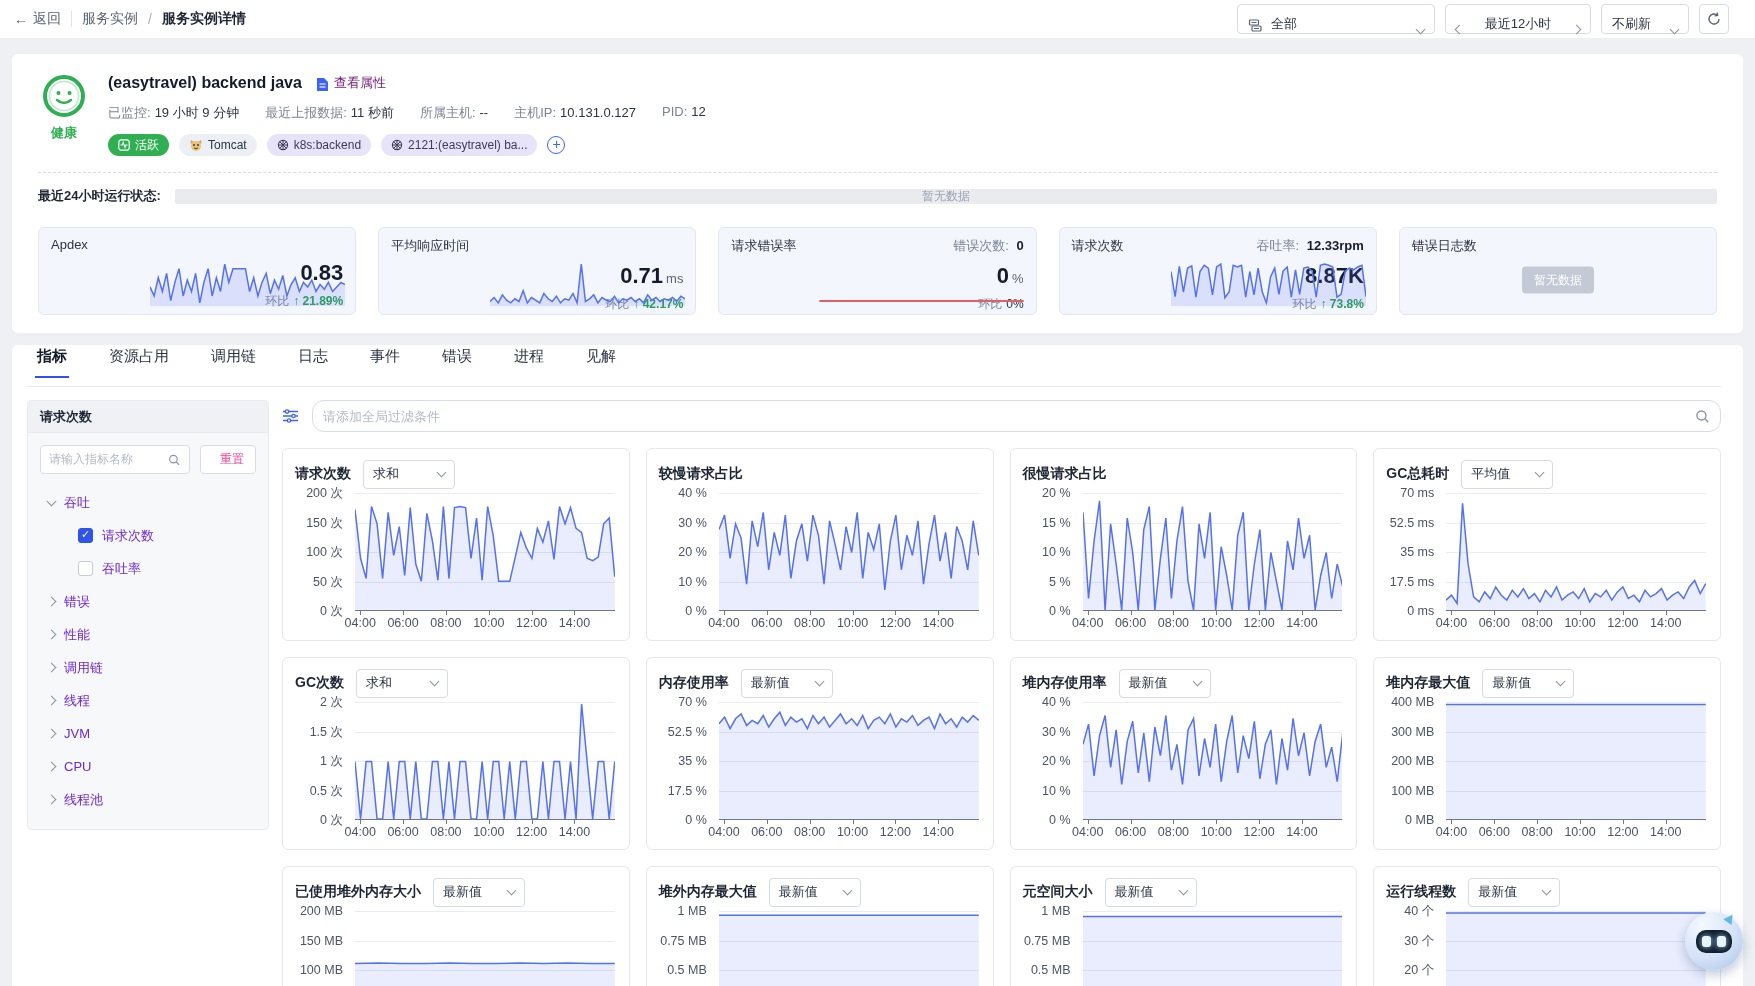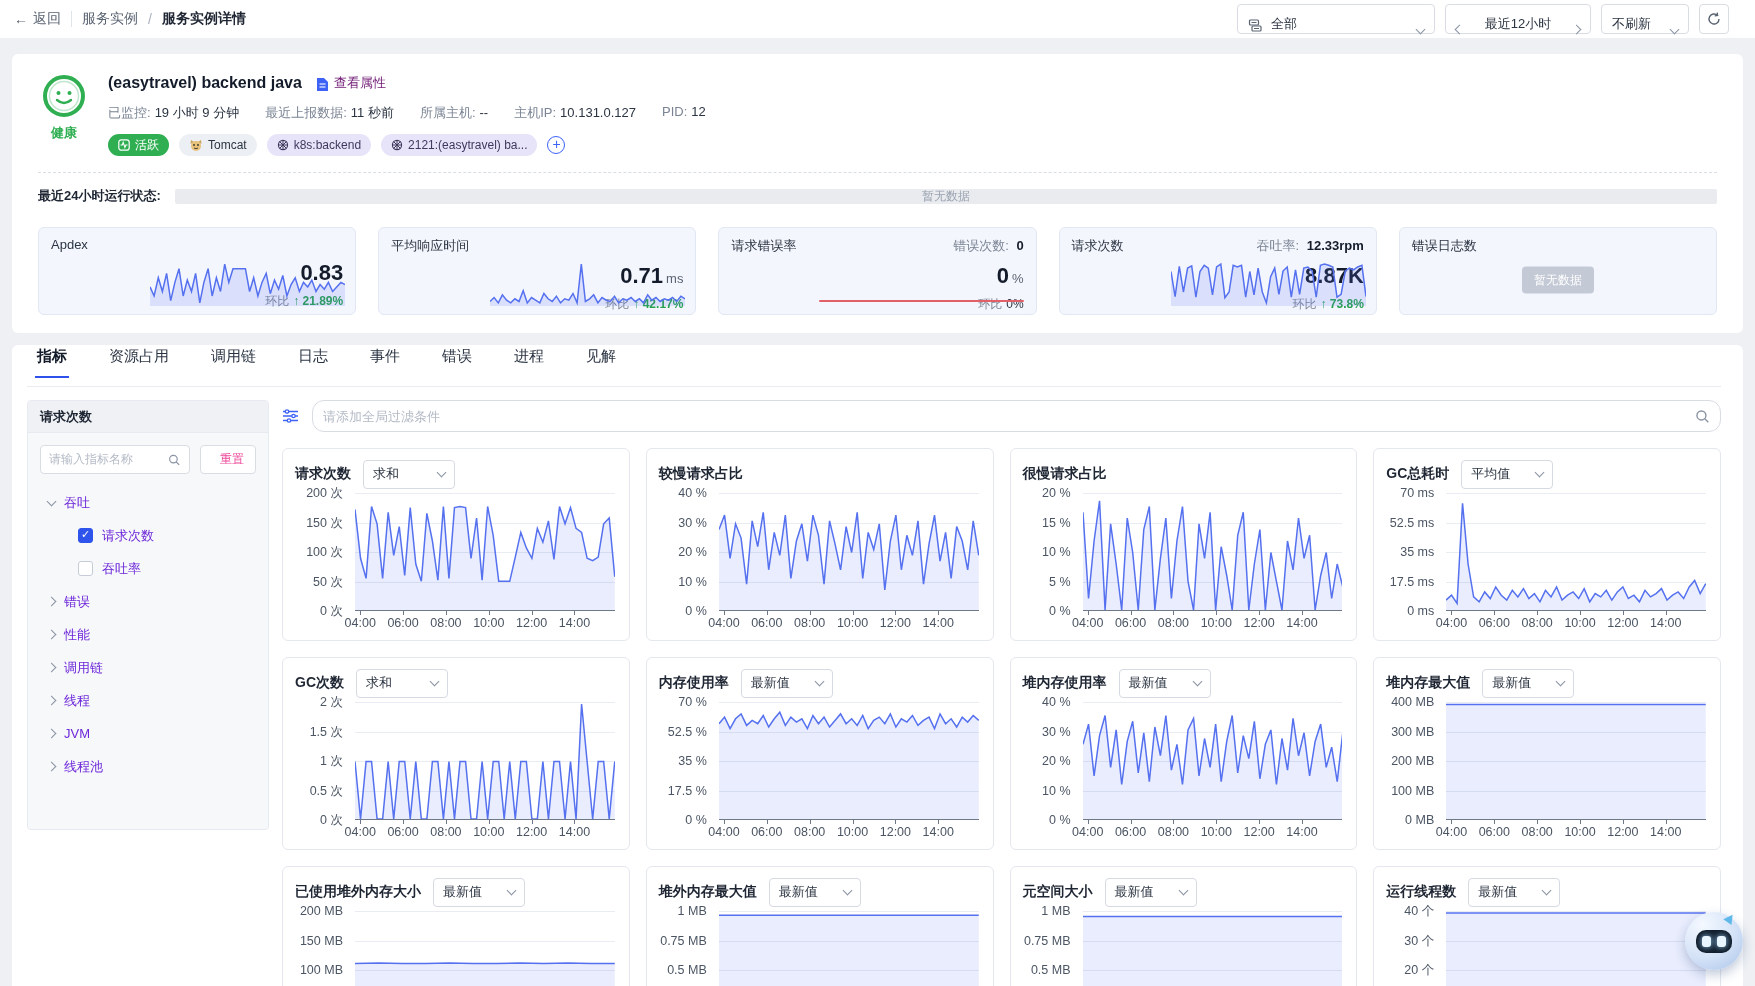--- a/index.html
+++ b/index.html
@@ -373,20 +373,24 @@
           <div class="tree-row">
             <span class="chev right"></span>
             <span>线程</span>
           </div>
           <div class="tree-row">
             <span class="chev right"></span>
             <span>JVM</span>
           </div>
           <div class="tree-row">
             <span class="chev right"></span>
+            <span>CPU</span>
+          </div>
+          <div class="tree-row">
+            <span class="chev right"></span>
             <span>线程池</span>
           </div>
         </div>
     </div>
     <div class="right-pane">
       <div class="filter-row">
         <svg width="17" height="16" viewBox="0 0 17 16">
           <line x1="1" y1="3.5" x2="16" y2="3.5" stroke="#3d62f5" stroke-width="1.5"></line>
           <line x1="1" y1="8" x2="16" y2="8" stroke="#3d62f5" stroke-width="1.5"></line>
           <line x1="1" y1="12.5" x2="16" y2="12.5" stroke="#3d62f5" stroke-width="1.5"></line>

